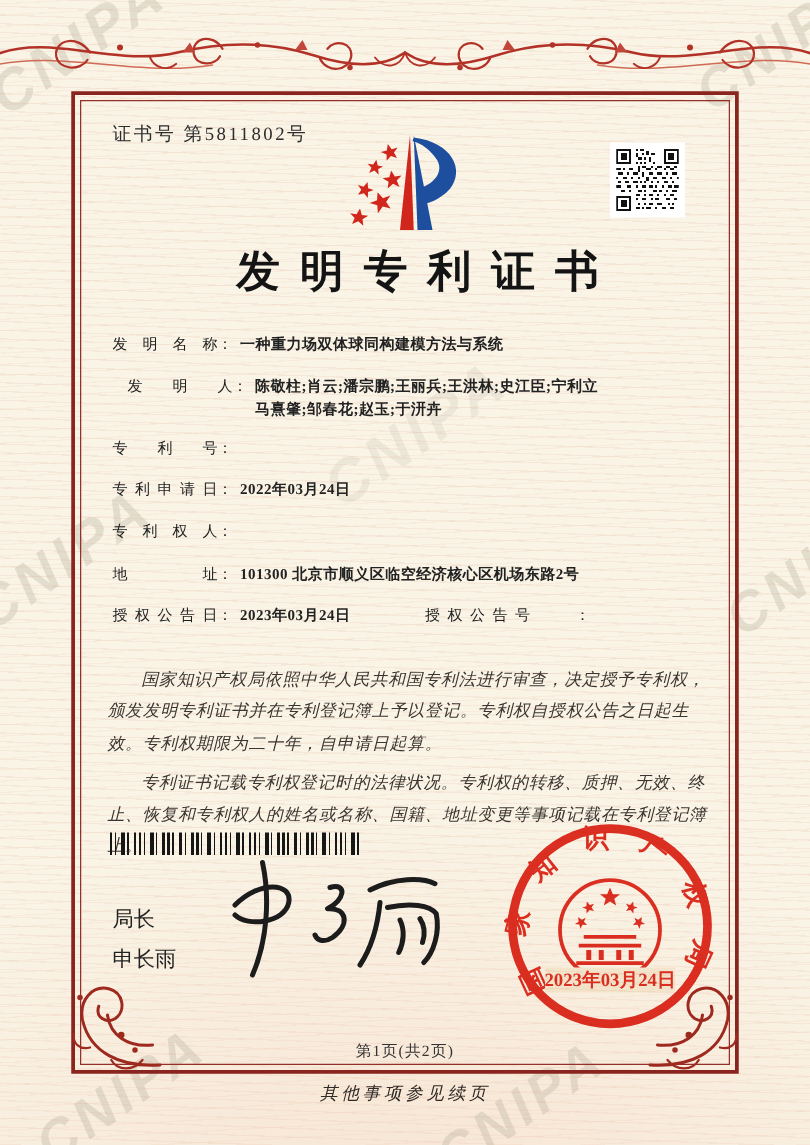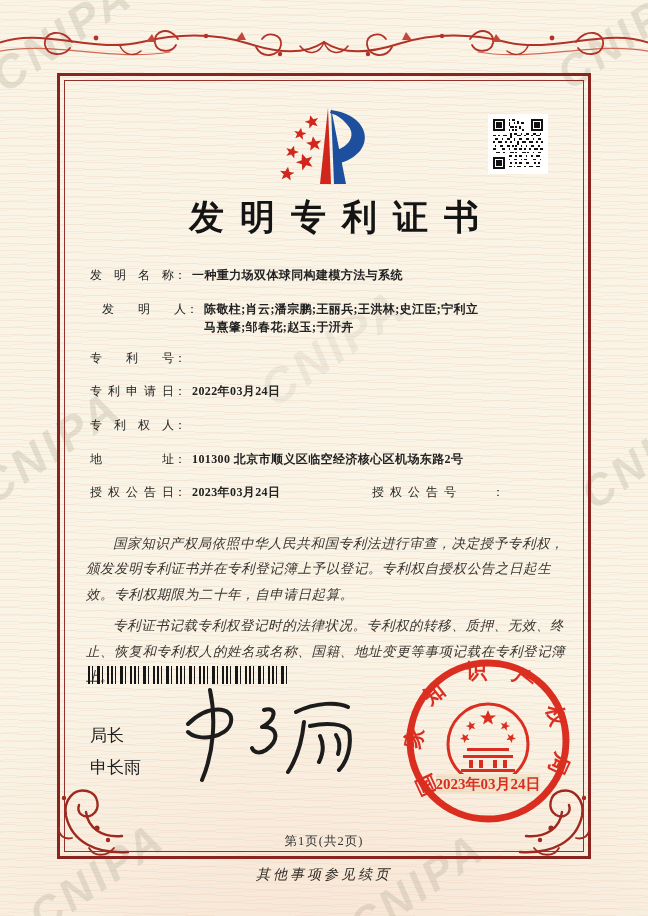--- a/index.html
+++ b/index.html
@@ -102,20 +102,21 @@
       <path d="M78 76 C46 78 22 66 16 40 C13 24 24 12 37 15 C49 18 51 33 42 39 C35 43 26 38 29 29"></path>
       <path d="M72 60 C52 62 38 52 36 36"></path>
       <path d="M64 72 c-7 9 -20 9 -25 0" stroke-width="1.8"></path>
       <path d="M22 62 c-8 2 -14 -3 -13 -11" stroke-width="1.8"></path>
       <circle cx="47" cy="52" r="2.6" fill="#9e2a1f" stroke="none"></circle>
       <circle cx="58" cy="64" r="2.2" fill="#9e2a1f" stroke="none"></circle>
       <circle cx="14" cy="22" r="2.2" fill="#9e2a1f" stroke="none"></circle>
     </g>
   </svg>
 
+  <div class="cert-no">证书号 第5811802号</div>
 
   <svg class="logo" viewBox="0 0 104 86">
     <defs>
       <symbol id="star" viewBox="-10 -10 20 20">
         <path d="M0,-10 L2.9,-3.2 10,-3.2 4.3,1.2 6.2,8.1 0,4 -6.2,8.1 -4.3,1.2 -10,-3.2 -2.9,-3.2 Z"></path>
       </symbol>
     </defs>
     <g fill="#d1261c">
       <use href="#star" x="-7" y="-7" width="14" height="14" transform="translate(40 18) rotate(-15)"></use>
       <use href="#star" x="-7" y="-7" width="14" height="14" transform="translate(28 30) rotate(10) scale(0.9)"></use>
@@ -177,21 +178,21 @@
     </div>
     <div class="frow">
       <span class="lbl">地址</span>
       <span class="colon">：</span>
       <span class="val">101300 北京市顺义区临空经济核心区机场东路2号</span>
     </div>
     <div class="frow">
       <span class="lbl">授权公告日</span>
       <span class="colon">：</span>
       <span class="val" style="flex:0 0 148px;">2023年03月24日</span>
-      <span class="inline-pair" style="margin-left:32px;gap:36px;">
+      <span class="inline-pair" style="margin-left:0;gap:36px;">
         <span class="lbl" style="width:84px; flex:0 0 84px;">授权公告号</span>
         <span class="colon">：</span>
       </span>
     </div>
   </div>
 
   <div class="paras">
     <p>国家知识产权局依照中华人民共和国专利法进行审查，决定授予专利权，颁发发明专利证书并在专利登记簿上予以登记。专利权自授权公告之日起生效。专利权期限为二十年，自申请日起算。</p>
     <p>专利证书记载专利权登记时的法律状况。专利权的转移、质押、无效、终止、恢复和专利权人的姓名或名称、国籍、地址变更等事项记载在专利登记簿上。</p>
   </div>

